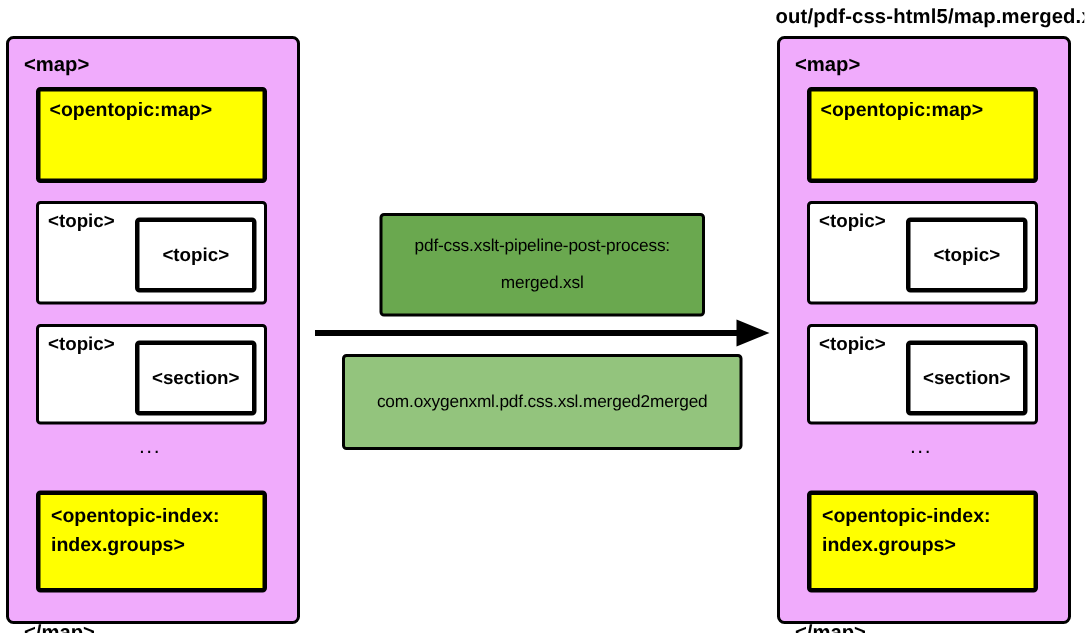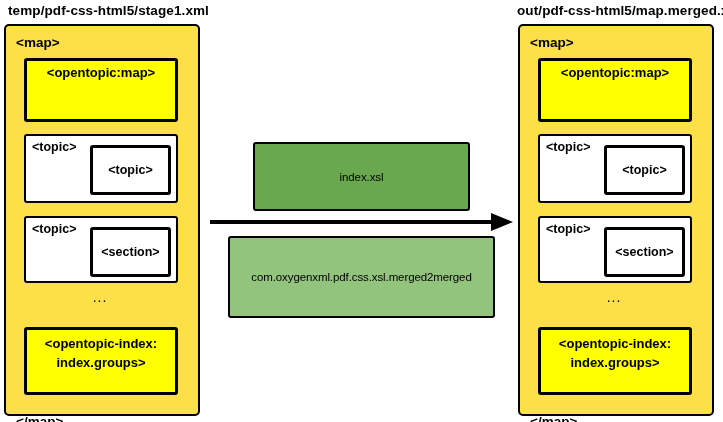--- a/index.html
+++ b/index.html
@@ -27,21 +27,21 @@
   .file-title.left-title { left: 8px; }
   .file-title.right-title { left: 517px; }
 
   .panel {
     position: absolute;
     top: 24px;
     width: 196px;
     height: 392px;
     border: 2px solid #000;
     border-radius: 5px;
-    background: #fde047;
+    background: #f0abfc;
     box-sizing: border-box;
   }
   .panel.left-panel { left: 4px; }
   .panel.right-panel { left: 518px; }
 
   .tag-label {
     position: absolute;
     left: 10px;
     font-size: 13.5px;
     font-weight: 600;
@@ -56,21 +56,20 @@
     width: 154px;
     box-sizing: border-box;
     border: 2px solid #000;
     border-radius: 3px;
     background: #fff;
     font-weight: bold;
   }
   .inner-box.highlight {
     background: var(--highlight-yellow, #ffff00);
     border-width: 3px;
-    text-align: center;
   }
   .box-opentopic {
     top: 32px;
     height: 64px;
     padding: 4px 6px;
     font-size: 13px;
     font-weight: 600;
   }
   .box-topic-1 { top: 108px; height: 69px; }
   .box-topic-2 { top: 190px; height: 67px; }
@@ -133,36 +132,35 @@
     left: 253px;
     top: 142px;
     width: 217px;
     height: 69px;
     background: var(--process-green-dark, #6aa84f);
   }
   .process-box.extension-box {
     left: 228px;
     top: 236px;
     width: 267px;
-    height: 82px;
+    height: 64px;
     background: var(--process-green-light, #93c47d);
   }
 
   .arrow-svg {
     position: absolute;
     left: 207px;
     top: 210px;
   }
 </style>
 </head>
 <body>
 
 <div class="stage">
 
-  <div class="file-title left-title">temp/pdf-css-html5/stage1.xml</div>
   <div class="file-title right-title">out/pdf-css-html5/map.merged.xml</div>
 
   <div class="panel left-panel">
     <div class="tag-label open">&lt;map&gt;</div>
 
     <div class="inner-box highlight box-opentopic">
       <span>&lt;opentopic:map&gt;</span>
     </div>
 
     <div class="inner-box box-topic-1">
@@ -183,21 +181,22 @@
 
     <div class="inner-box highlight box-index">
       <div>&lt;opentopic-index:</div>
       <div>index.groups&gt;</div>
     </div>
 
     <div class="tag-label close">&lt;/map&gt;</div>
   </div>
 
   <div class="process-box stage-box">
-    <div>index.xsl</div>
+    <div>pdf-css.xslt-pipeline-post-process:</div>
+    <div>merged.xsl</div>
   </div>
 
   <svg class="arrow-svg" width="310" height="24" viewBox="0 0 310 24">
     <line x1="3" y1="12" x2="286" y2="12" stroke="#000" stroke-width="4"></line>
     <polygon points="284,3 306,12 284,21" fill="#000"></polygon>
   </svg>
 
   <div class="process-box extension-box">
     <div>com.oxygenxml.pdf.css.xsl.merged2merged</div>
   </div>

